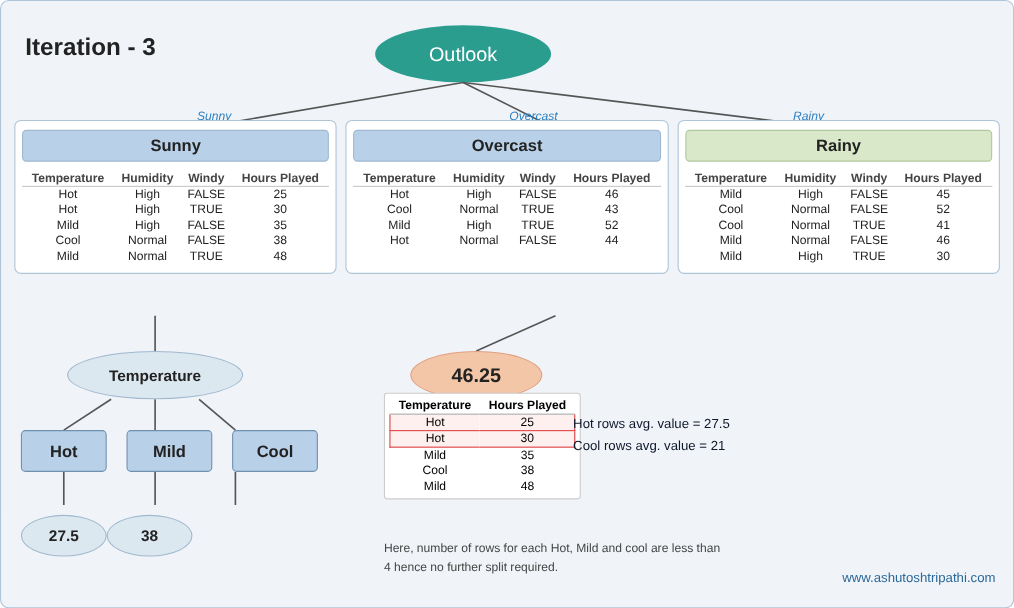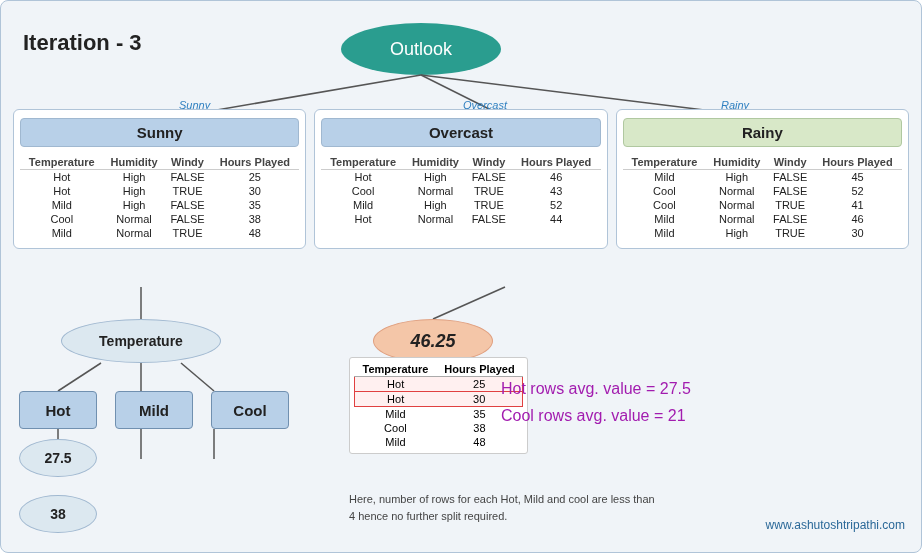--- a/index.html
+++ b/index.html
@@ -137,25 +137,23 @@
       display: flex;
       align-items: center;
       justify-content: center;
       font-size: 15px;
       font-weight: bold;
       color: #222;
     }
     
     .value-ellipses {
       position: absolute;
-      top: 438px;
+      top: 467px;
       left: 18px;
       display: flex;
-      gap: 18px;
-      flex-direction: column;
     }
     .value-ellipse {
       width: 78px;
       height: 38px;
       background: #dce8f0;
       border: 1.5px solid #a0b8d0;
       border-radius: 50%;
       display: flex;
       align-items: center;
       justify-content: center;
@@ -172,21 +170,20 @@
       height: 44px;
       background: #f4c6a8;
       border: 1.5px solid #e0a080;
       border-radius: 50%;
       display: flex;
       align-items: center;
       justify-content: center;
       font-size: 18px;
       font-weight: bold;
       color: #222;
-      font-style: italic;
     }
     
     .small-table-box {
       position: absolute;
       top: 356px;
       left: 348px;
       background: #fff;
       border: 1px solid #ccc;
       border-radius: 3px;
       padding: 4px;
@@ -206,23 +203,23 @@
       padding: 1px 8px;
     }
     .hot-row {
       border: 1.5px solid #e04040;
       background: #fff0f0;
     }
     
     .stats-text {
       position: absolute;
       top: 374px;
-      left: 500px;
-      font-size: 16px;
-      color: #a21caf;
+      left: 520px;
+      font-size: 12px;
+      color: #0f172a;
       line-height: 1.7;
     }
     
     .note-text {
       position: absolute;
       top: 490px;
       left: 348px;
       font-size: 11px;
       color: #444;
       max-width: 310px;

